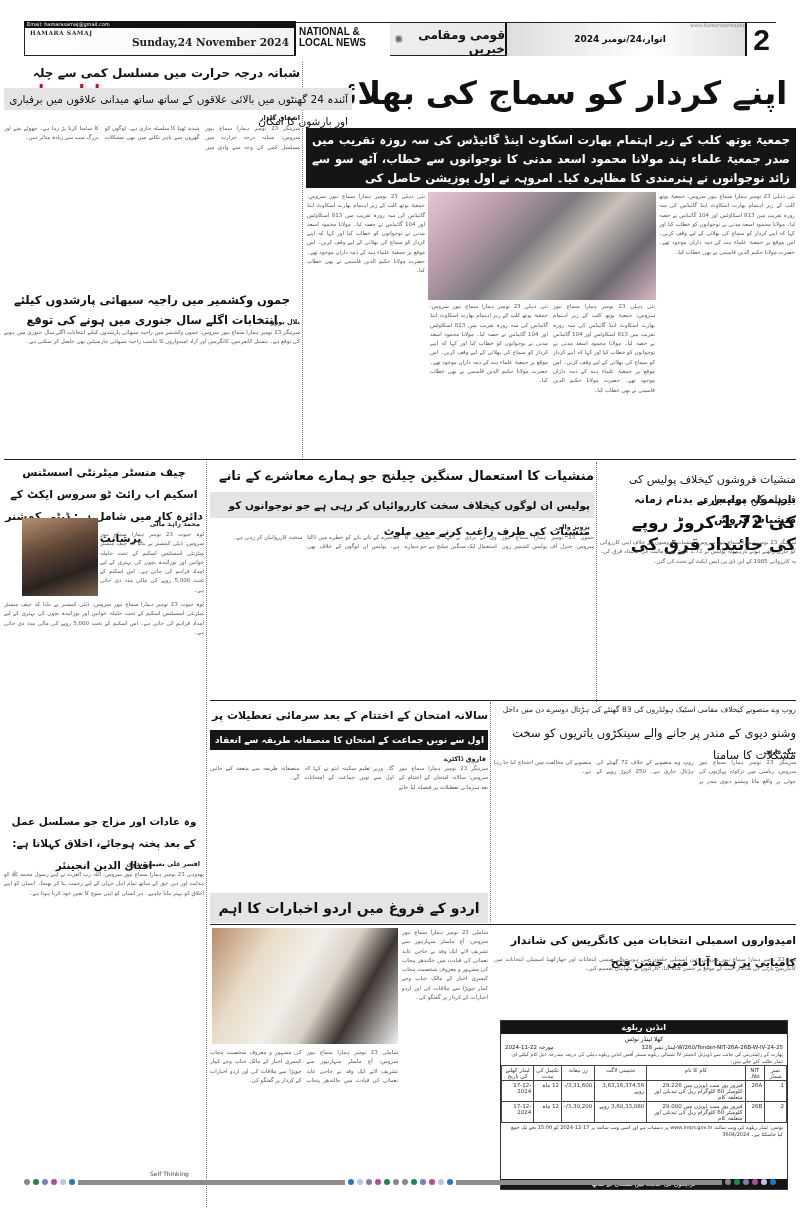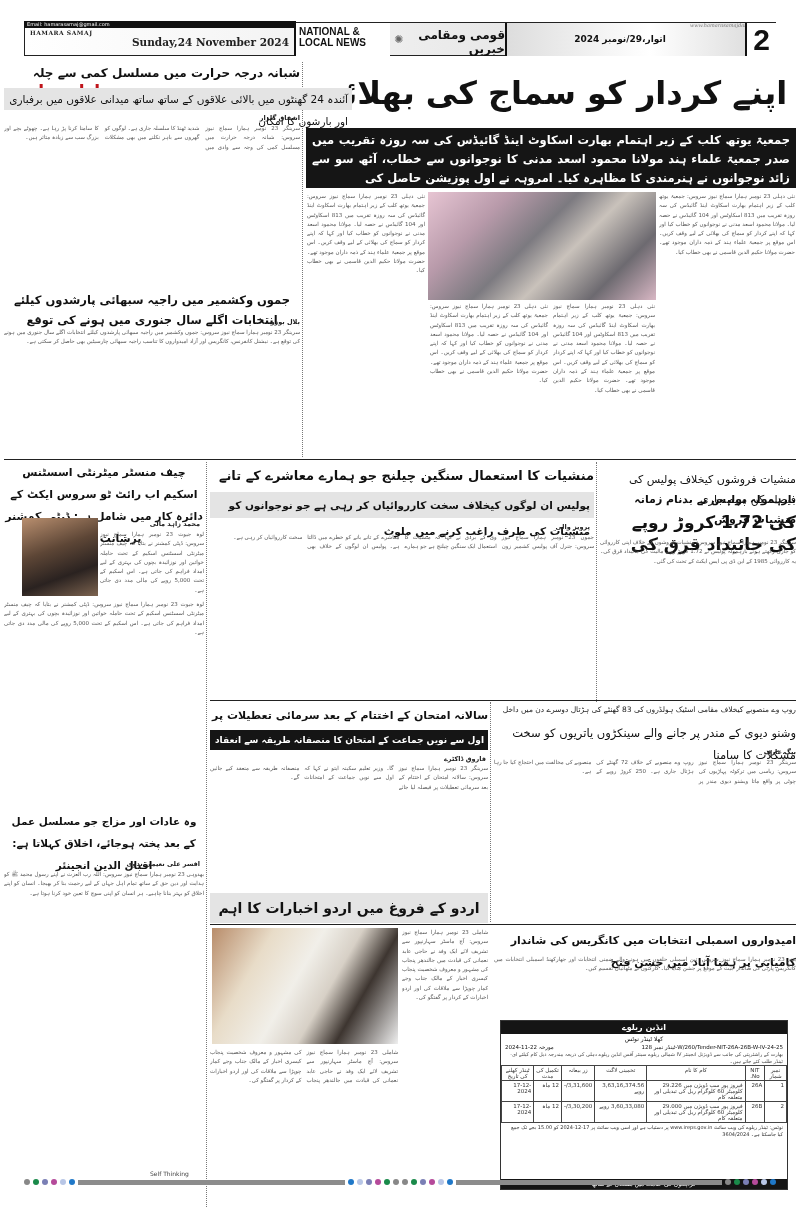--- a/index.html
+++ b/index.html
@@ -47,21 +47,21 @@
 <div class="abs brand-ur">ہمارا سماج</div>
 <div class="abs date-en">Sunday,24 November 2024</div>
 <div class="abs section-box"></div>
 <div class="abs section-en">
   <div>NATIONAL &amp;</div>
   <div>LOCAL NEWS</div>
 </div>
 <div class="abs gear">✺</div>
 <div class="abs section-ur rtl">قومی ومقامی خبریں</div>
 <div class="abs date-ur-box"></div>
-<div class="abs date-ur rtl">اتوار،29/نومبر 2024</div>
+<div class="abs date-ur rtl">اتوار،24/نومبر 2024</div>
 <div class="abs site-url">www.hamarasamajdaily.com</div>
 <div class="abs page-num">2</div>
 
 <div class="abs vrule" style="left:302px;top:62px;height:395px;"></div>
 <div class="abs vrule" style="left:206px;top:462px;height:745px;"></div>
 <div class="abs vrule" style="left:596px;top:462px;height:240px;"></div>
 <div class="abs vrule" style="left:490px;top:702px;height:220px;"></div>
 
 <div class="abs hl lead-title">اپنے کردار کو سماج کی بھلائی کے لیے وقف کریں</div>
 <div class="abs lead-deck">جمعیۃ یوتھ کلب کے زیر اہتمام بھارت اسکاوٹ اینڈ گائیڈس کی سہ روزہ تقریب میں صدر جمعیۃ علماء ہند مولانا محمود اسعد مدنی کا نوجوانوں سے خطاب، آٹھ سو سے زائد نوجوانوں نے ہنرمندی کا مظاہرہ کیا۔ امروہہ نے اول پوزیشن حاصل کی</div>

